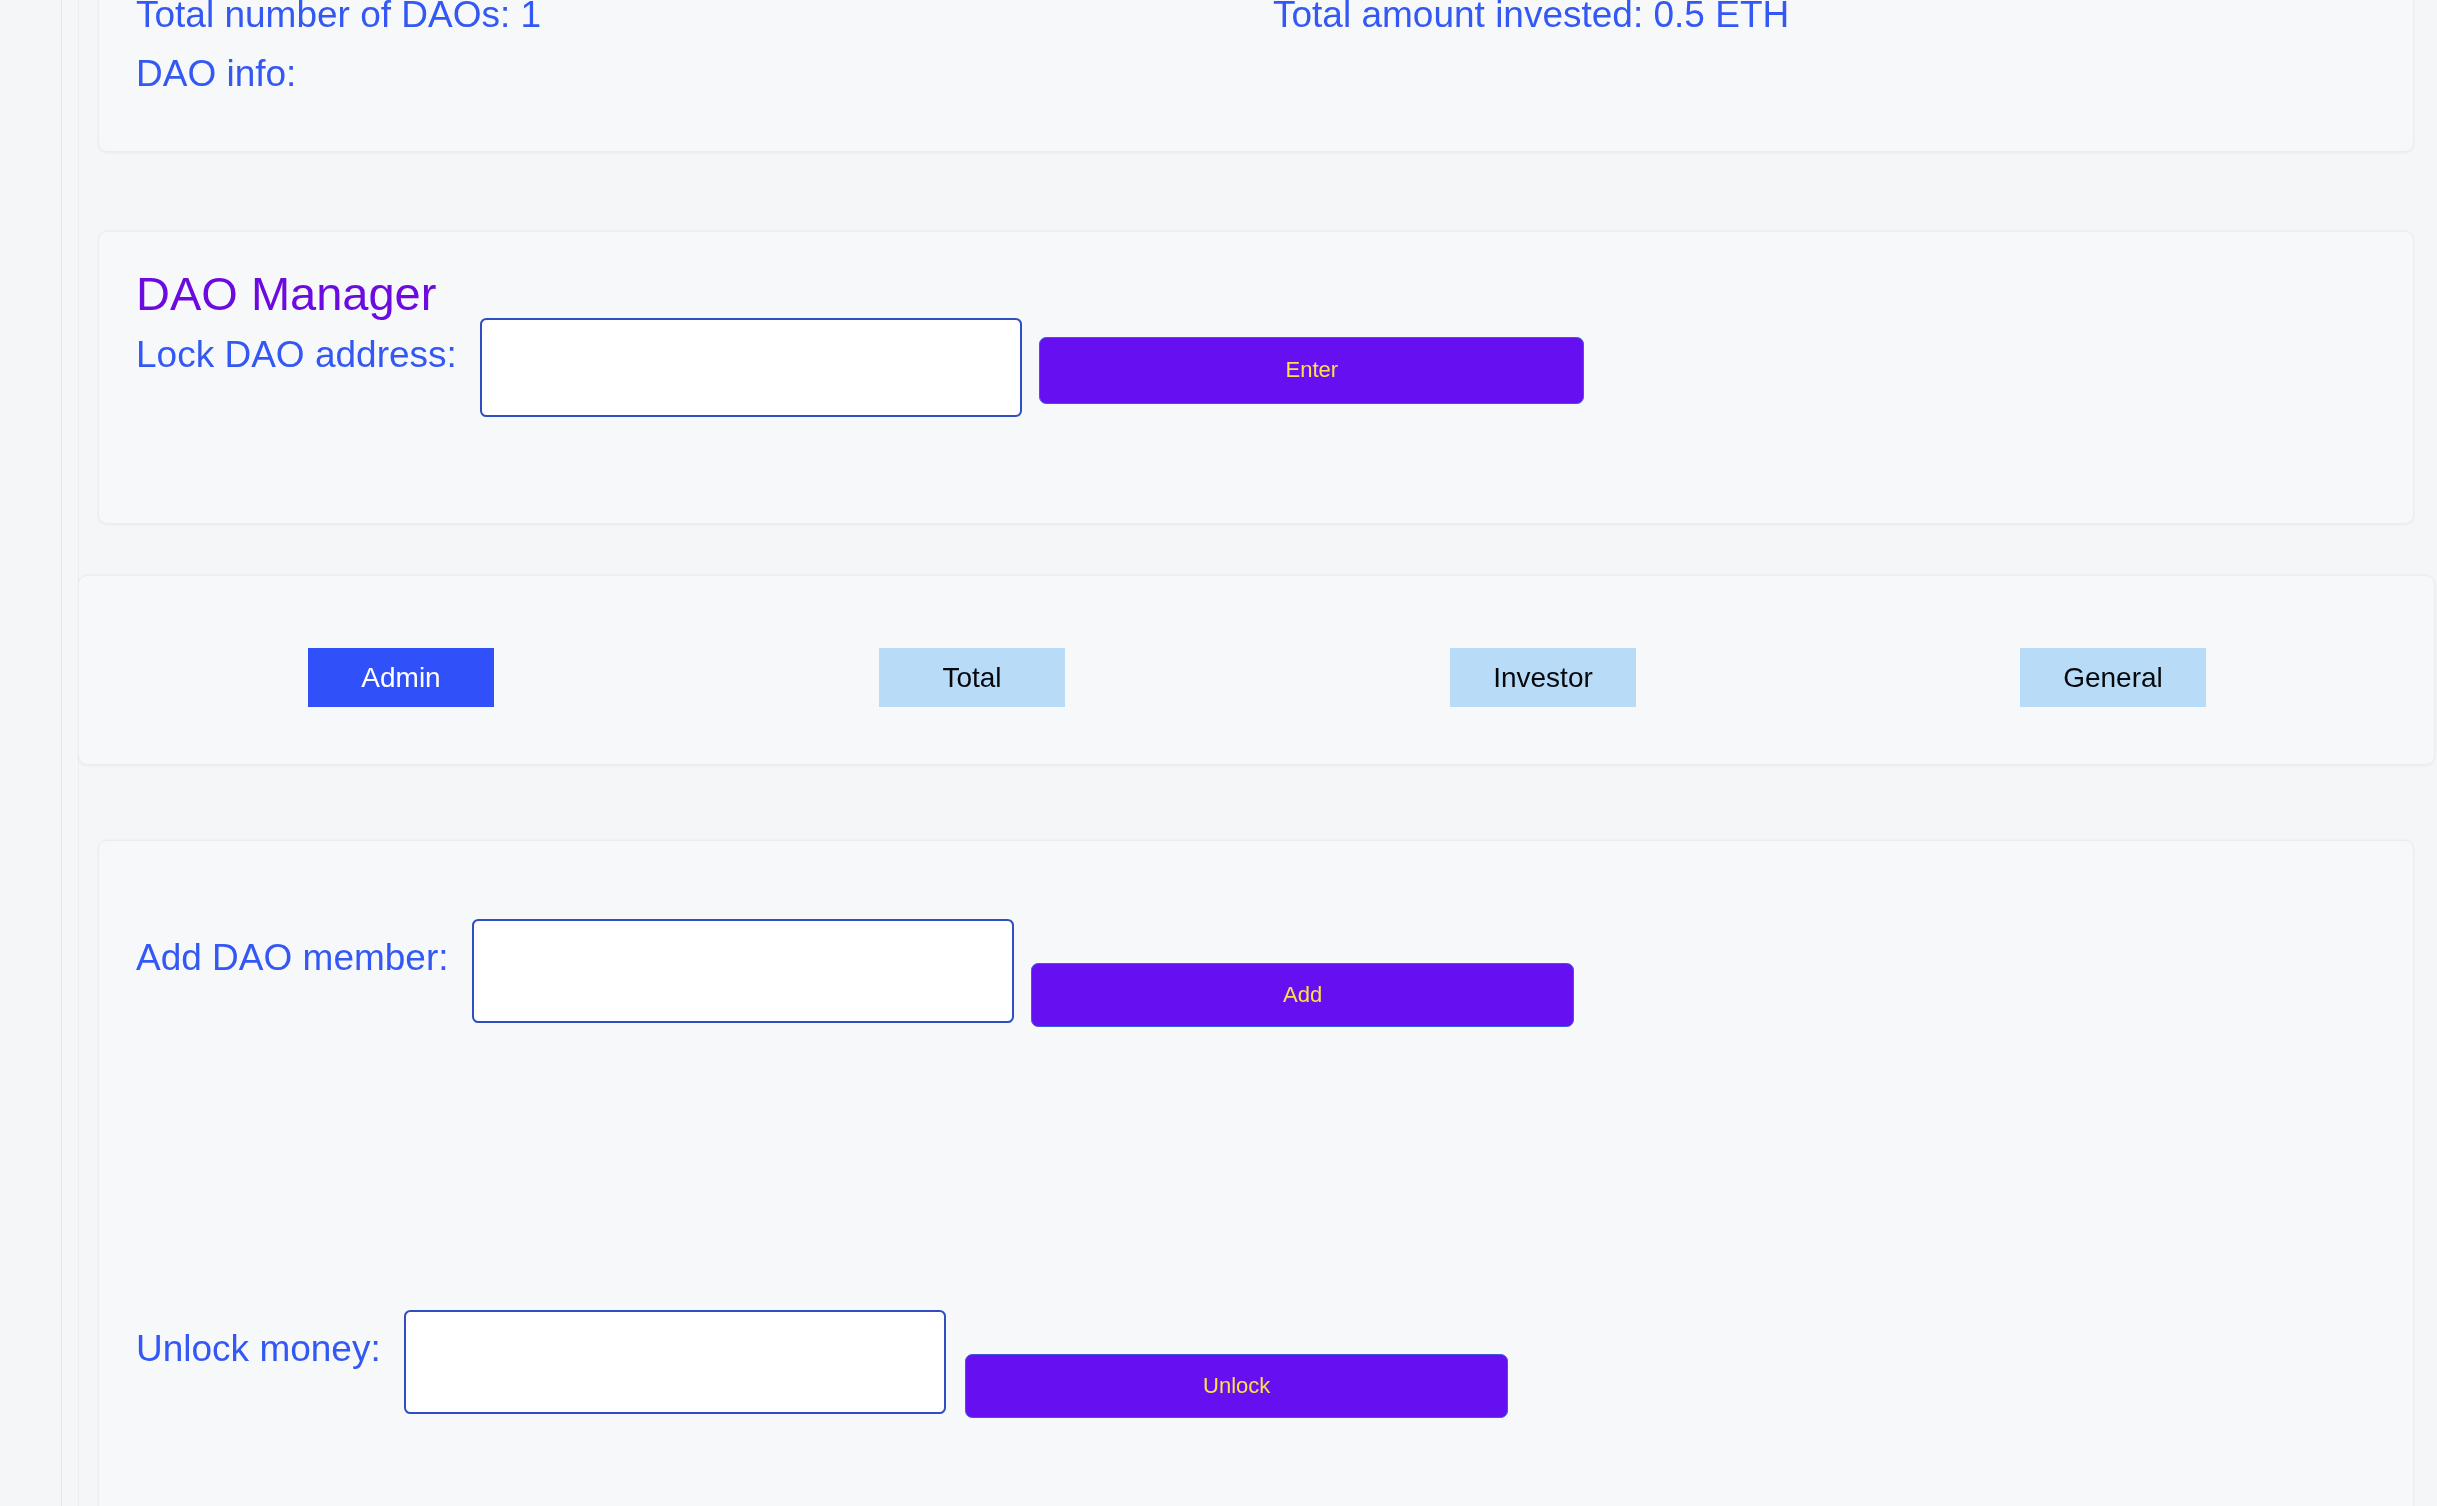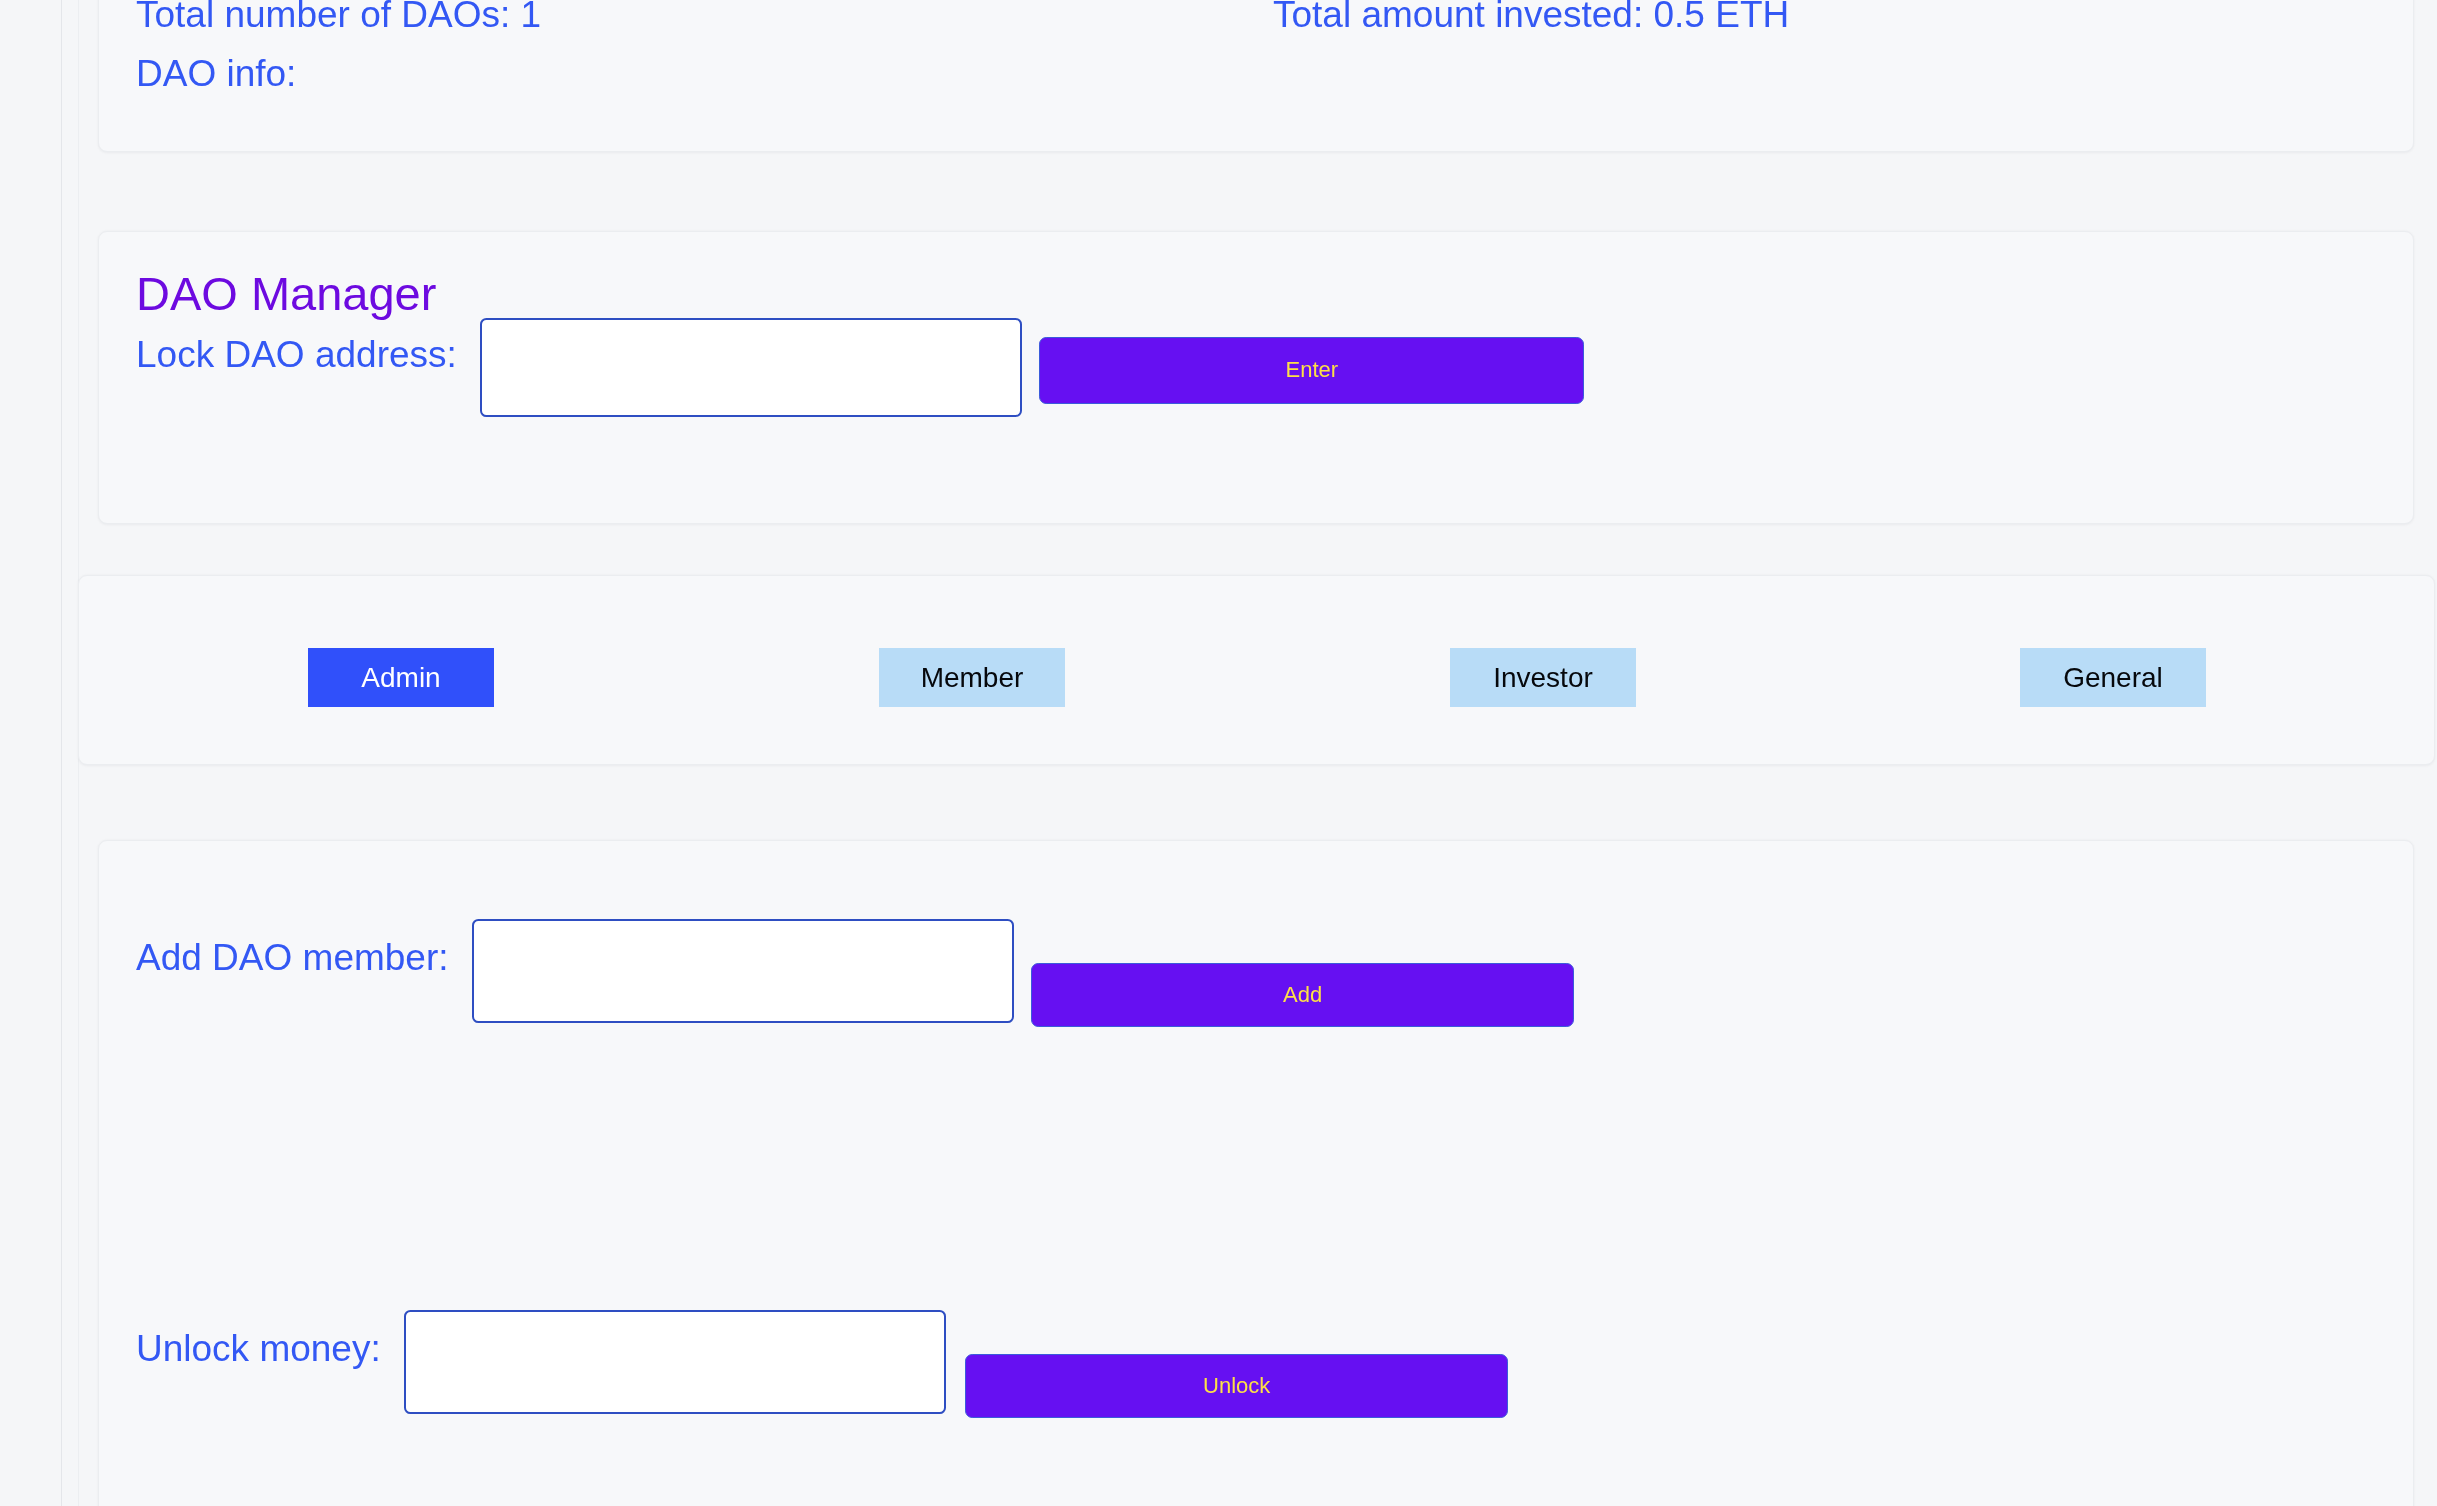--- a/index.html
+++ b/index.html
@@ -239,21 +239,21 @@
 
     <div id="manager-row">
       <span class="field-label">Lock DAO address:</span>
       <input class="text-input" id="enter-input" type="text" placeholder="" style="">
       <button class="action-btn" id="enter-button">Enter</button>
     </div>
   </section>
 
   <section class="card" id="card-tabs">
     <button class="tab-btn active" id="tab-0">Admin</button>
-    <button class="tab-btn inactive" id="tab-1">Member</button>
+    <button class="tab-btn inactive" id="tab-1">Total</button>
     <button class="tab-btn inactive" id="tab-2">Investor</button>
     <button class="tab-btn inactive" id="tab-3">General</button>
   </section>
 
   <section class="card" id="card-actions">
 
     <div class="action-row" id="row-add">
       <span class="field-label">Add DAO member:</span>
       <input class="text-input" id="add-input" type="text" placeholder="" style="">
       <button class="action-btn" id="add-button">Add</button>

